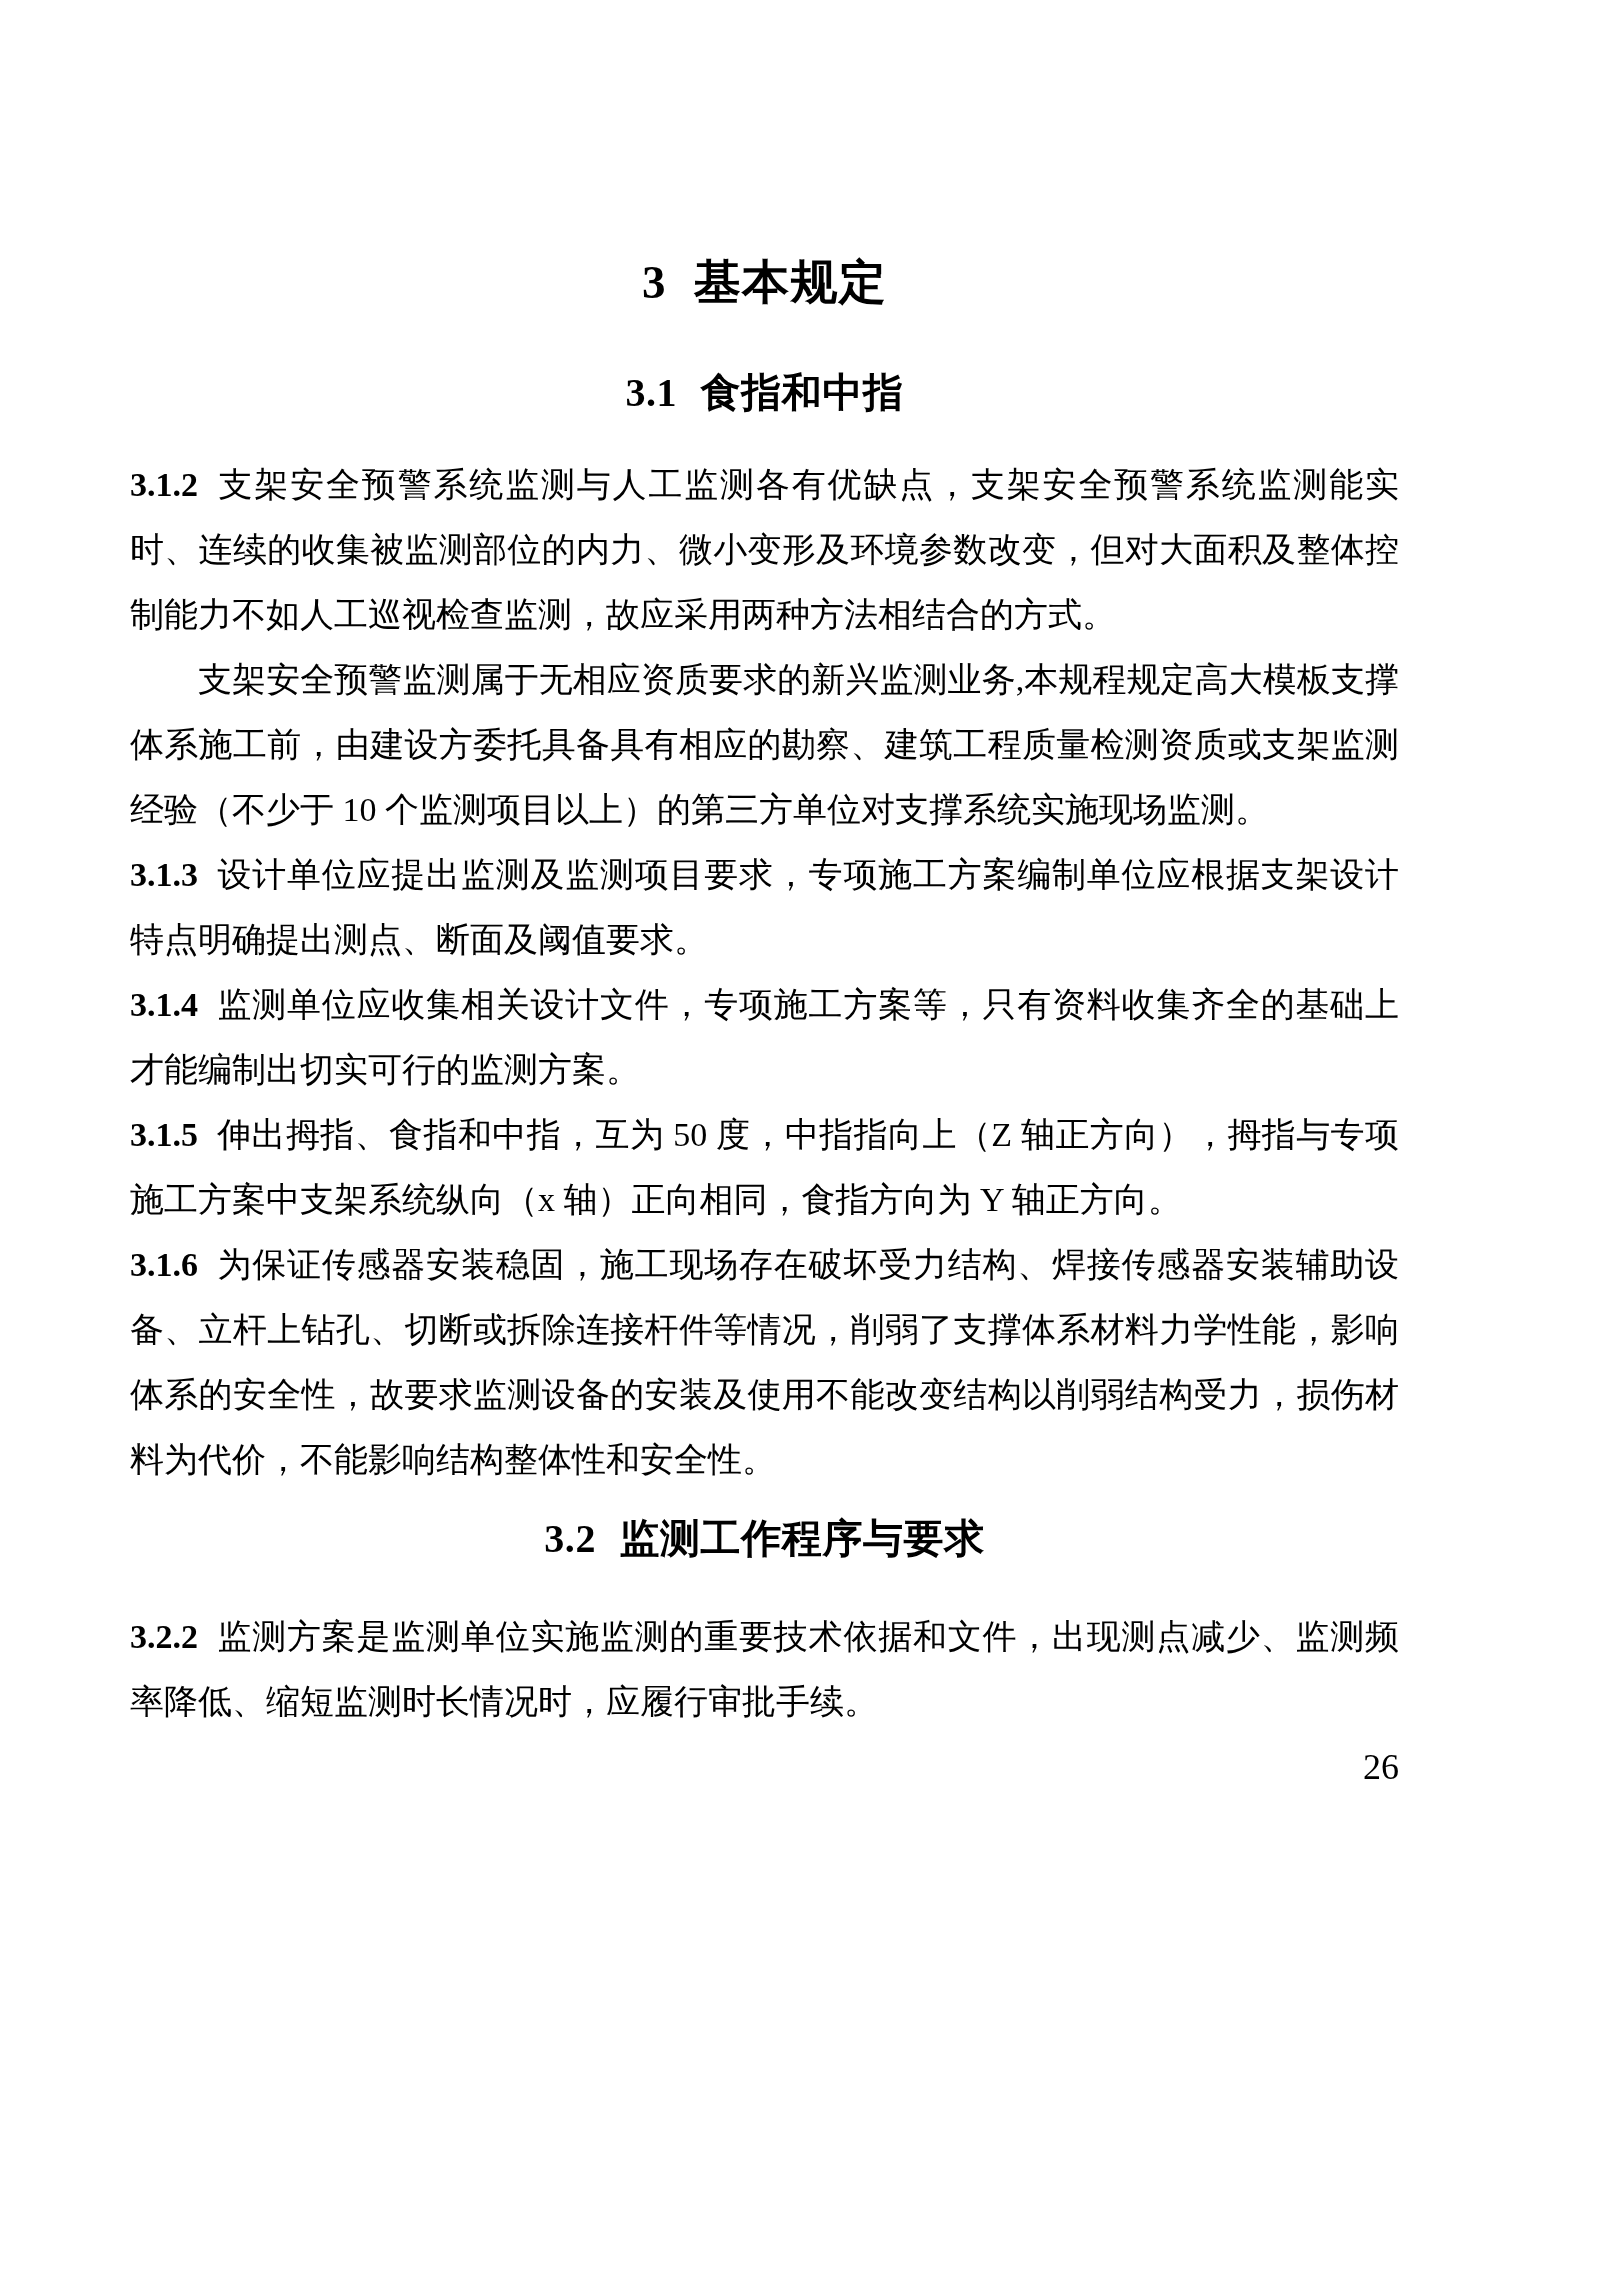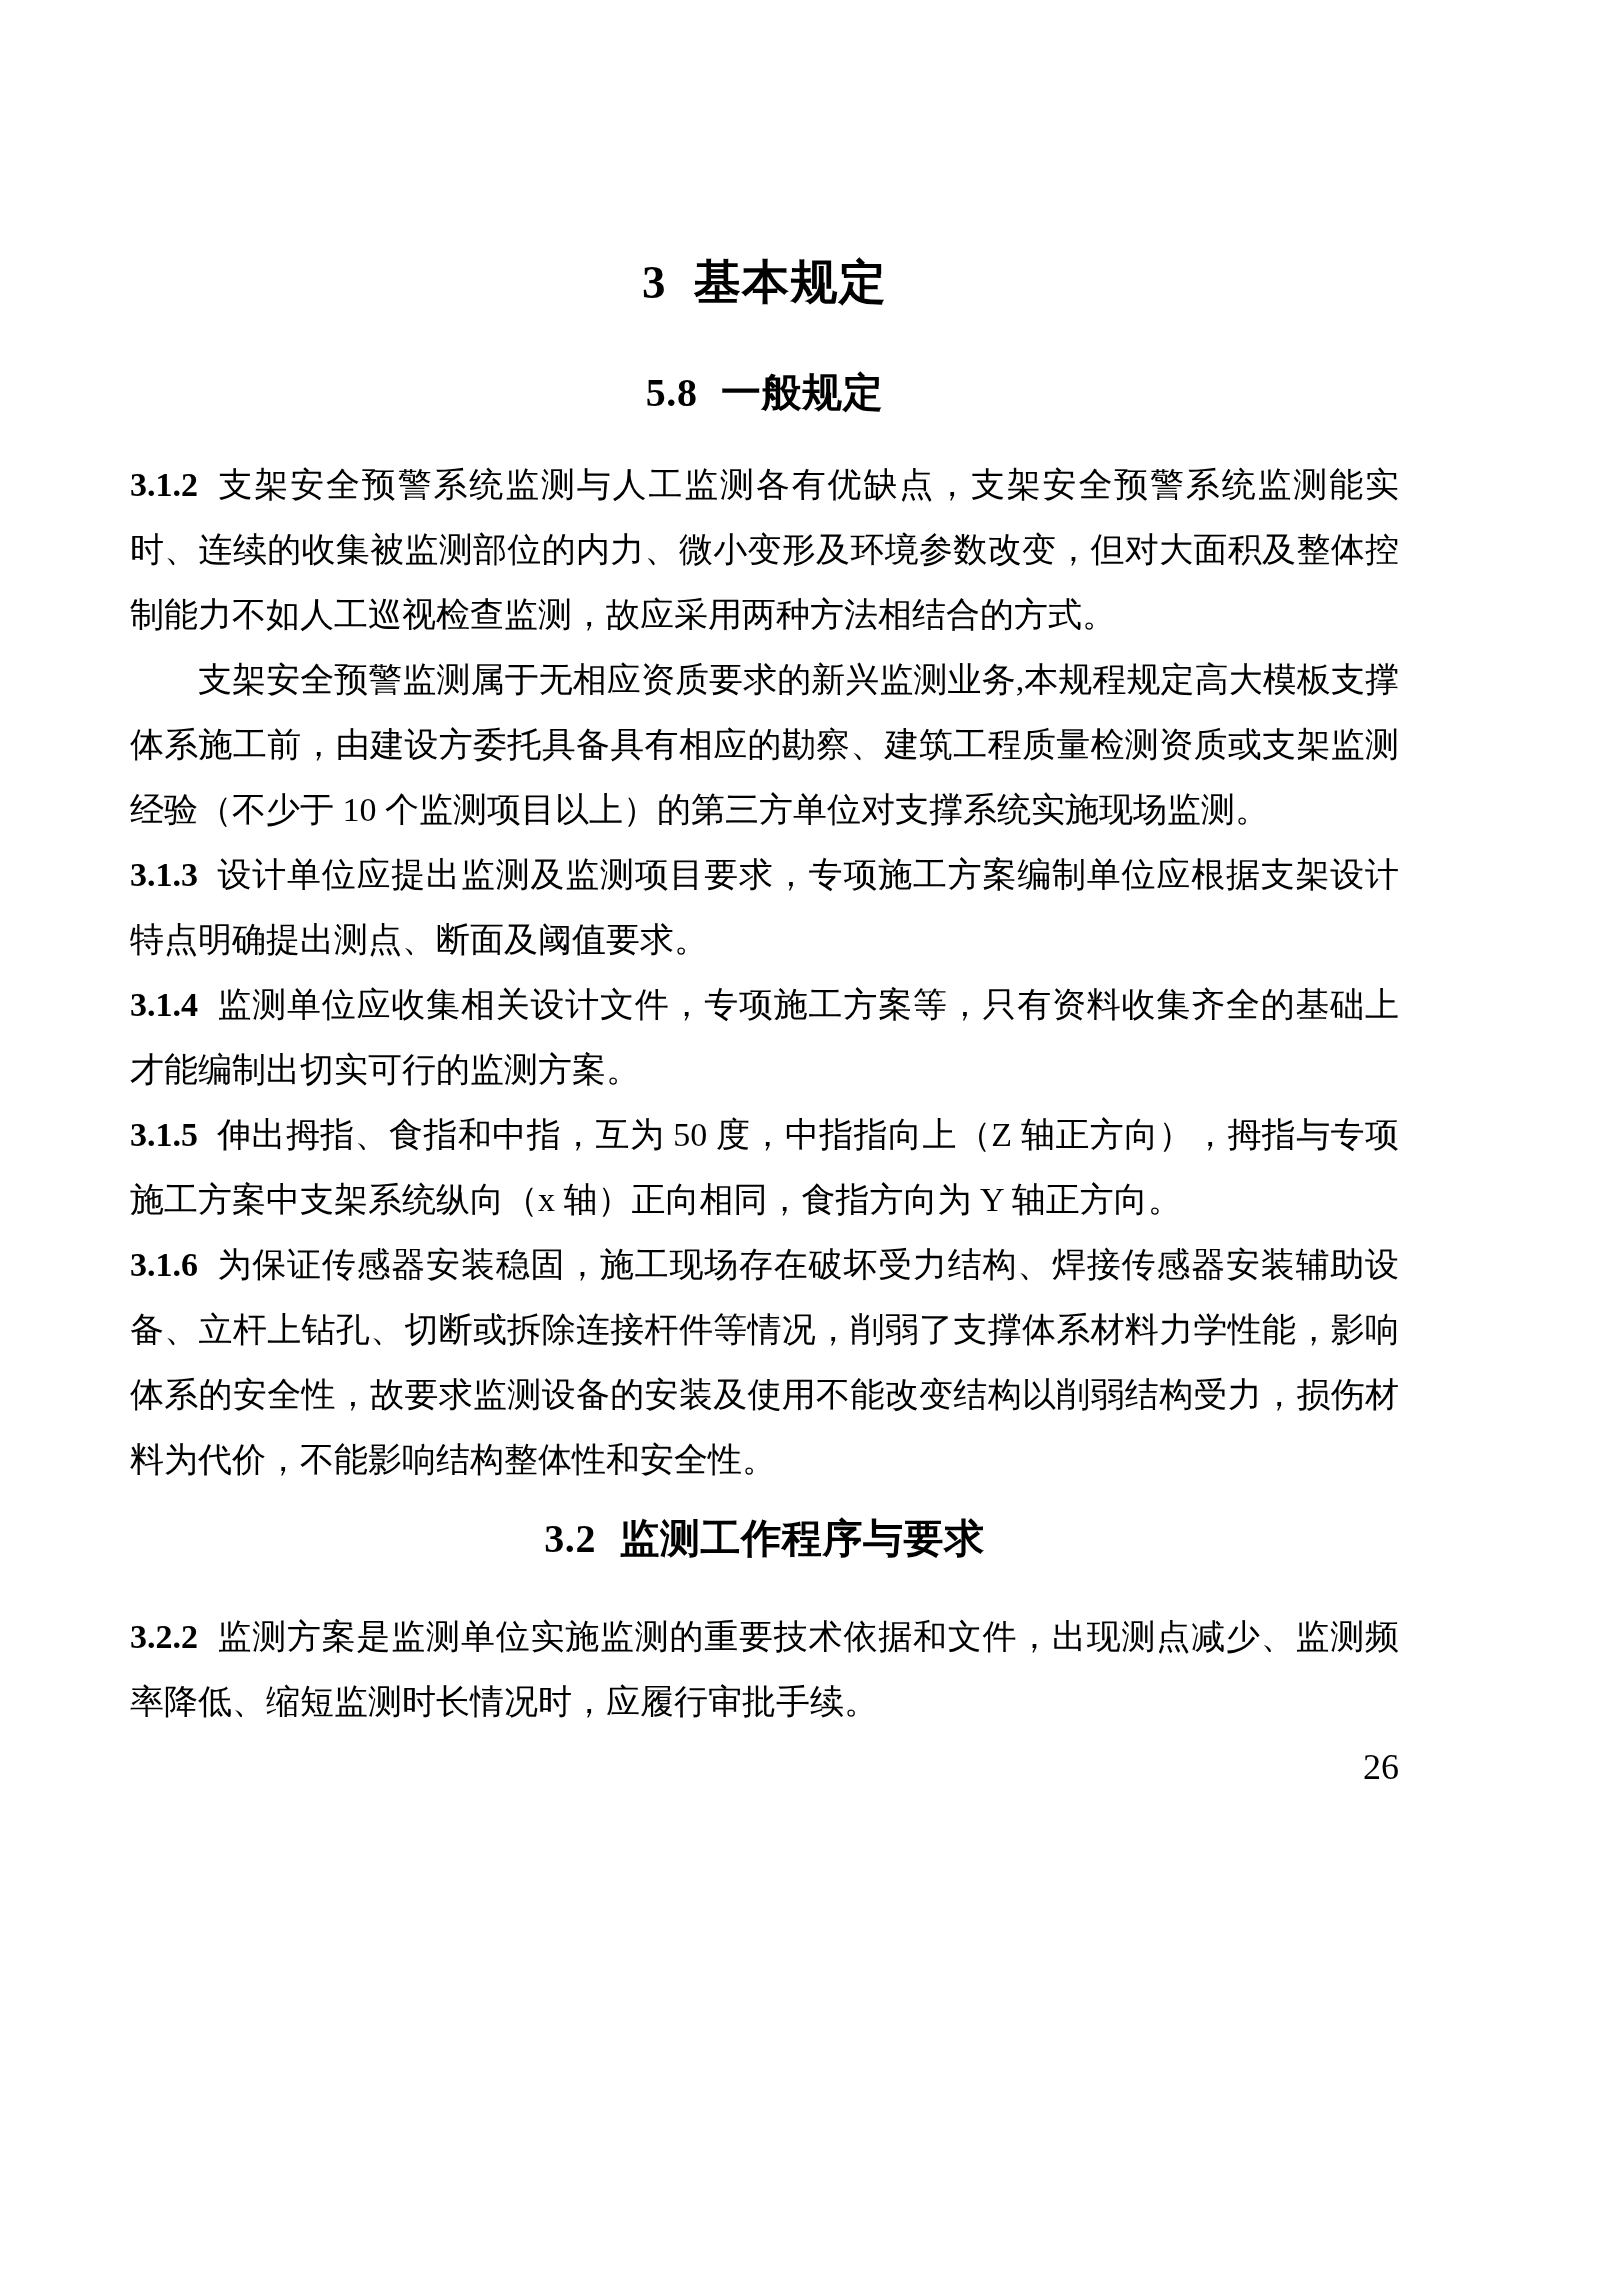--- a/index.html
+++ b/index.html
@@ -57,21 +57,21 @@
     text-align: right;
   }
 </style>
 </head>
 <body>
 
 <div class="page">
 
   <h1 class="chapter-title"><span class="num">3</span><span>基本规定</span></h1>
 
-  <h2 class="section-title"><span class="num">5.8</span><span>一般规定</span></h2>
+  <h2 class="section-title"><span class="num">3.1</span><span>食指和中指</span></h2>
 
   <div class="body-block-1">
 
 
     <p class="body-para"><span class="clause-num">3.1.2</span><span>支架安全预警系统监测与人工监测各有优缺点，支架安全预警系统监测能实时、连续的收集被监测部位的内力、微小变形及环境参数改变，但对大面积及整体控制能力不如人工巡视检查监测，故应采用两种方法相结合的方式。</span></p>
 
     <p class="body-para indent"><span>支架安全预警监测属于无相应资质要求的新兴监测业务,本规程规定高大模板支撑体系施工前，由建设方委托具备具有相应的勘察、建筑工程质量检测资质或支架监测经验（不少于 10 个监测项目以上）的第三方单位对支撑系统实施现场监测。</span></p>
 
     <p class="body-para"><span class="clause-num">3.1.3</span><span>设计单位应提出监测及监测项目要求，专项施工方案编制单位应根据支架设计特点明确提出测点、断面及阈值要求。</span></p>
 

